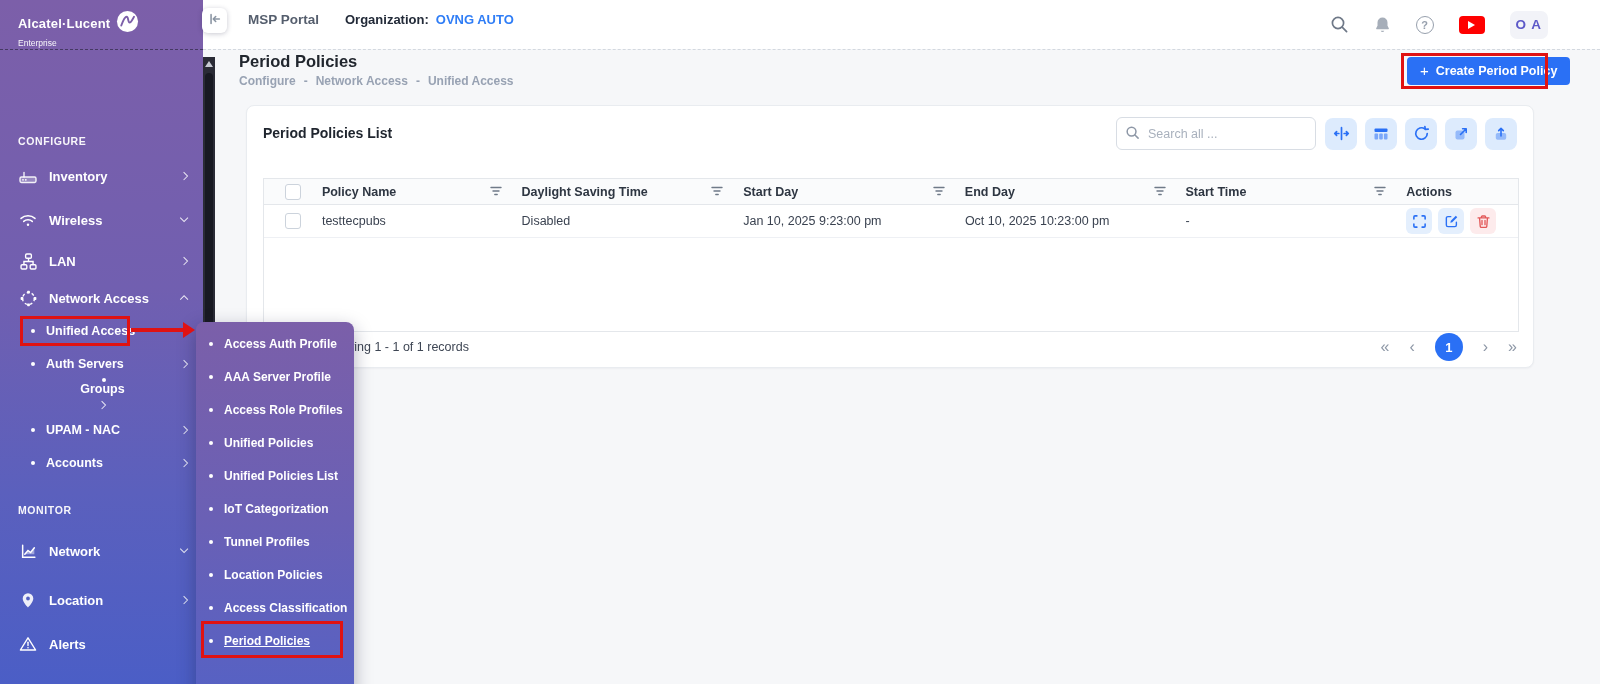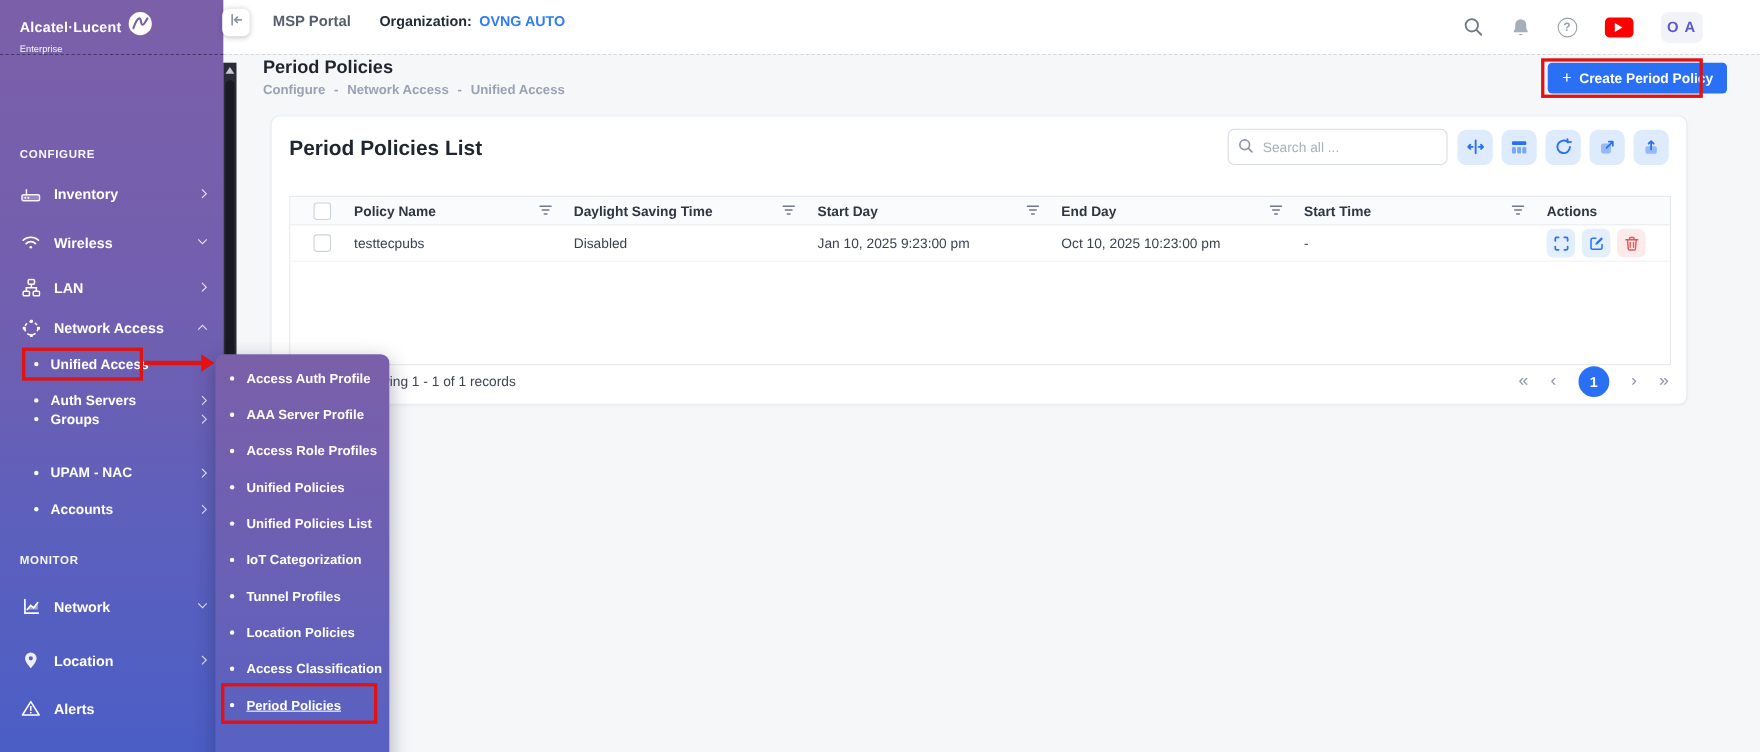--- a/index.html
+++ b/index.html
@@ -66,21 +66,21 @@
   
   .page-title { position:absolute; left:239px; top:52px; font-size:16.5px; font-weight:700; color:#21262e; }
   .breadcrumb { position:absolute; left:239px; top:74px; display:flex; gap:8px; font-size:12px; color:#98a2b3; font-weight:600; }
   .create-btn { position:absolute; left:1407px; top:57px; height:28px; padding:0 13px; background:#2a70f5; border:none;
     border-radius:4px; color:#fff; font-size:12.5px; font-weight:700; font-family:inherit; display:flex; align-items:center; gap:7px; cursor:pointer; z-index:5; }
   .create-plus { font-size:15px; font-weight:400; margin-top:-1px; }
 
   
   .card { position:absolute; left:246px; top:105px; width:1288px; height:263px; background:#fff;
     border:1px solid #e9ecf0; border-radius:8px; box-shadow:0 1px 2px rgba(16,24,40,.04); }
-  .card-title { position:absolute; left:16px; top:19px; font-size:19px; font-weight:700; color:#20262f; }
+  .card-title { position:absolute; left:16px; top:19px; font-size:14px; font-weight:700; color:#20262f; }
   .card-tools { position:absolute; right:16px; top:11px; display:flex; align-items:center; gap:8px; }
   .searchbox { position:relative; width:200px; height:33px; margin-right:1px; }
   .searchbox input { width:100%; height:100%; border:1px solid #d8dde4; border-radius:6px; padding:0 10px 0 31px;
     font-size:12.5px; font-family:inherit; color:#3c4452; background:#fff; outline:none; }
   .searchbox input::placeholder { color:#a9b1bd; }
   .searchbox .mag { position:absolute; left:9px; top:8px; }
   .toolbtn { width:32px; height:32px; background:#ddebfd; border:none; border-radius:8px;
     display:flex; align-items:center; justify-content:center; cursor:pointer; }
 
   
@@ -221,21 +221,21 @@
 
   <div class="srow sub" style="top:316px;">
     <span class="blt"></span>
     <span class="lbl">Unified Access</span>
   </div>
   <div class="srow sub" style="top:349px;">
     <span class="blt"></span>
     <span class="lbl">Auth Servers</span>
     <span class="chev r"></span>
   </div>
-  <div class="srow sub" style="top:366px;">
+  <div class="srow sub" style="top:378px;flex-direction:column;">
     <span class="blt"></span>
     <span class="lbl">Groups</span>
     <span class="chev r"></span>
   </div>
   <div class="srow sub" style="top:415px;">
     <span class="blt"></span>
     <span class="lbl">UPAM - NAC</span>
     <span class="chev r"></span>
   </div>
   <div class="srow sub" style="top:448px;">

